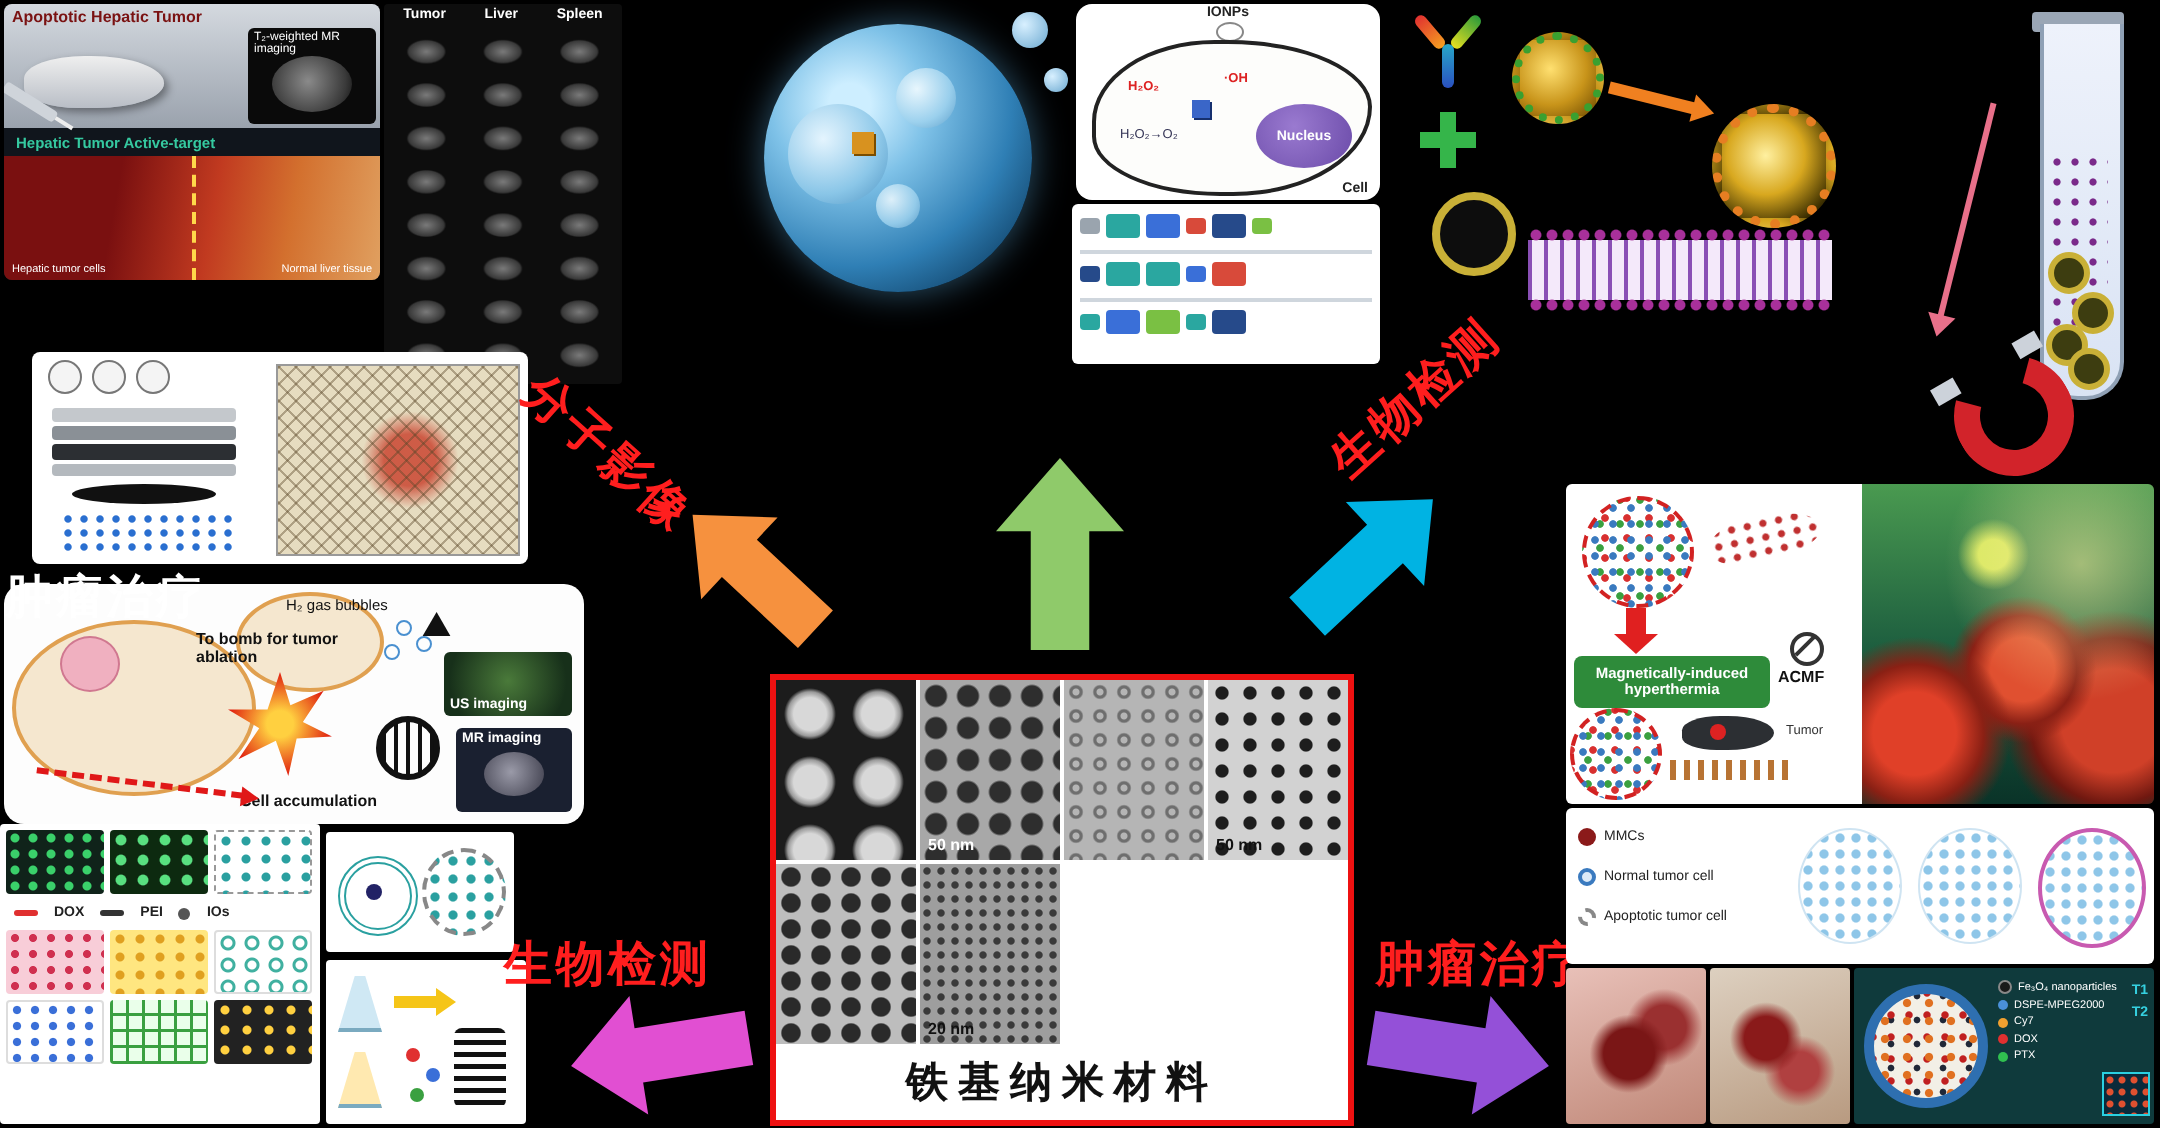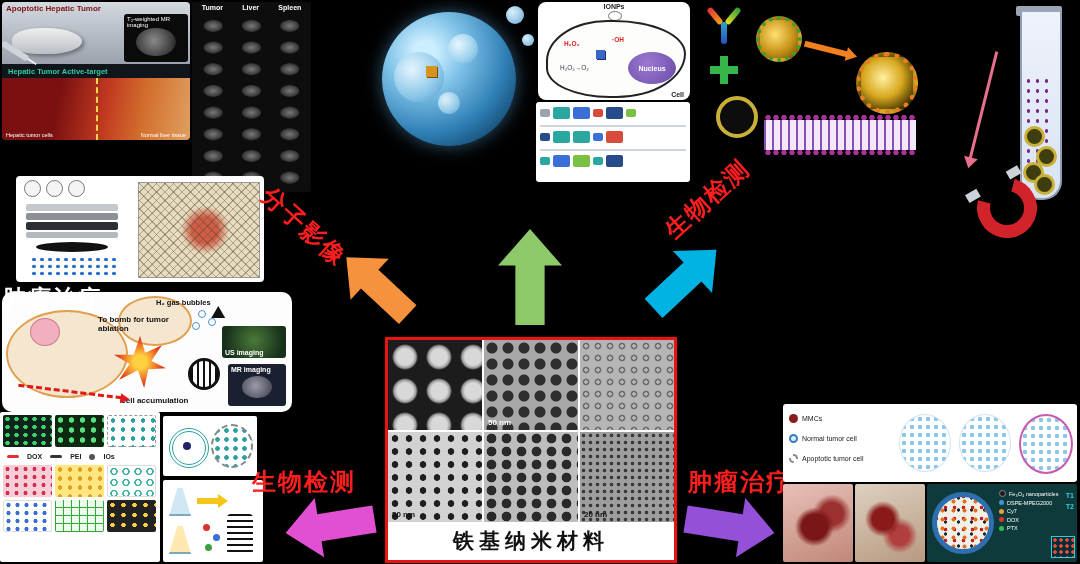--- a/index.html
+++ b/index.html
@@ -21,21 +21,21 @@
   svg.arrow{position:absolute;overflow:visible;}
   .arrow-green{left:498px;top:226px;width:64px;height:102px;}
   .arrow-orange{left:344px;top:244px;width:66px;height:84px;transform:rotate(-47deg);}
   .arrow-cyan{left:652px;top:236px;width:66px;height:86px;transform:rotate(47deg);}
   .arrow-magenta{left:300px;top:480px;width:60px;height:92px;transform:rotate(-99deg);}
   .arrow-purple{left:700px;top:480px;width:60px;height:92px;transform:rotate(99deg);}
 
   
   .tem-panel{left:385px;top:337px;width:292px;height:226px;border:3px solid #ee1111;background:#fff;}
   .tem-grid{position:absolute;left:0;top:0;width:286px;height:182px;display:grid;
-            grid-template-columns:1fr 1fr 1fr;grid-template-rows:1fr 1fr;gap:2px;background:#fff;}
+            grid-template-columns:1fr 1fr 1fr 1fr;grid-template-rows:1fr 1fr;gap:2px;background:#fff;}
   .tem-cell{position:relative;}
   .tem1{background-color:#1c1c1c;background-image:radial-gradient(circle at 50% 50%,#d8d8d8 0 34%,#9a9a9a 46%,#1c1c1c 54%);background-size:34px 34px;}
   .tem2{background-color:#a8a8a8;background-image:radial-gradient(circle,#2e2e2e 0 5px,transparent 6px);background-size:16px 16px;}
   .tem3{background-color:#b5b5b5;background-image:radial-gradient(circle,transparent 0 1.5px,#6e6e6e 2px 3px,transparent 3.8px);background-size:12px 12px;}
   .tem4{background-color:#d2d2d2;background-image:radial-gradient(circle,#1e1e1e 0 3px,transparent 3.6px);background-size:14px 13px;}
   .tem5{background-color:#bdbdbd;background-image:radial-gradient(circle,#2a2a2a 0 4.5px,transparent 5.2px);background-size:15px 13px;}
   .tem6{background-color:#9e9e9e;background-image:radial-gradient(circle,#3a3a3a 0 1.6px,transparent 2.1px);background-size:7px 7px;}
   .scale-label{position:absolute;left:4px;bottom:3px;font-size:8px;font-weight:bold;}
   .scale-w{color:#fff;}.scale-b{color:#111;}
   .tem-title{position:absolute;left:0;bottom:0;width:100%;height:38px;background:#fff;display:flex;
@@ -160,21 +160,21 @@
 
   
   .bomb{left:2px;top:292px;width:290px;height:120px;background:#fdfdfd;border-radius:10px;}
   .cell1{position:absolute;left:4px;top:18px;width:118px;height:84px;border:2px solid #e0a050;border-radius:50%;background:#f5e7cf;}
   .cell1-nuc{position:absolute;left:28px;top:26px;width:28px;height:26px;border-radius:50%;background:#f0b0c0;border:1px solid #d07890;}
   .cell2{position:absolute;left:116px;top:4px;width:70px;height:46px;border:2px solid #e0a050;border-radius:50%;background:#f5e7cf;}
   .burst{position:absolute;left:112px;top:44px;width:52px;height:52px;
          clip-path:polygon(50% 0,60% 32%,92% 18%,72% 48%,100% 62%,66% 64%,58% 100%,46% 66%,10% 84%,30% 54%,0 36%,38% 36%);
          background:radial-gradient(circle,#ffd040 18%,#e02010 70%);}
   .bomb-text{position:absolute;left:96px;top:24px;width:96px;font-size:8px;font-weight:bold;color:#111;line-height:1.1;}
-  .bubbles-text{position:absolute;left:154px;top:6px;font-size:7.5px;color:#111;font-weight:bold;}
+  .bubbles-text{position:absolute;left:141px;top:6px;font-size:7.5px;color:#111;}
   .bubble{position:absolute;width:6px;height:6px;border:1px solid #4a90d0;border-radius:50%;}
   .bb1{left:196px;top:18px;}.bb2{left:206px;top:26px;}.bb3{left:190px;top:30px;}
   .speaker{position:absolute;left:212px;top:16px;width:0;height:0;border-right:12px solid #111;border-top:7px solid transparent;border-bottom:7px solid transparent;transform:rotate(210deg);}
   .usimg{position:absolute;left:220px;top:34px;width:64px;height:32px;border-radius:3px;
          background:radial-gradient(circle at 50% 45%,#4a7a3a,#17301a 80%);}
   .usimg span{position:absolute;left:3px;bottom:2px;font-size:7px;color:#fff;font-weight:bold;}
   .coil{position:absolute;left:186px;top:66px;width:26px;height:26px;border:3px solid #111;border-radius:50%;
         background:repeating-linear-gradient(90deg,#111 0 2px,transparent 2px 6px);}
   .mrimg{position:absolute;left:226px;top:72px;width:58px;height:42px;border-radius:3px;background:#1a2030;}
   .mrimg span{position:absolute;left:3px;top:2px;font-size:7px;color:#fff;font-weight:bold;}
@@ -508,20 +508,35 @@
   <svg class="arrow arrow-purple" viewBox="0 0 70 105">
     <polygon points="35,0 70,40 51,40 51,105 19,105 19,40 0,40" fill="#9450d8"></polygon>
   </svg>
 
   <div class="branch lbl-mol">分子影像</div>
   <div class="branch lbl-bio">生物检测</div>
   <div class="branch lbl-us">肿瘤治疗</div>
   <div class="branch lbl-carrier">生物检测</div>
   <div class="branch lbl-tumor">肿瘤治疗</div>
 
+  <div class="panel hyper">
+    <div class="hyp-left">
+      <div class="cluster cl1"></div>
+      <div class="cluster cl2"></div>
+      <div class="hyp-mouse1"></div>
+      <div class="hyp-down"></div>
+      <div class="hyp-green">Magnetically-induced hyperthermia</div>
+      <div class="acmf-ico"></div>
+      <div class="acmf-label">ACMF</div>
+      <div class="hyp-mouse2"></div>
+      <div class="tumor-label">Tumor</div>
+      <div class="hyp-coil"></div>
+    </div>
+    <div class="hyp-right"></div>
+  </div>
 
   <div class="panel legendcard">
     <div class="lg-row lg1">
       <i class="i-mmc"></i>
       <span>MMCs</span>
     </div>
     <div class="lg-row lg2">
       <i class="i-norm"></i>
       <span>Normal tumor cell</span>
     </div>

